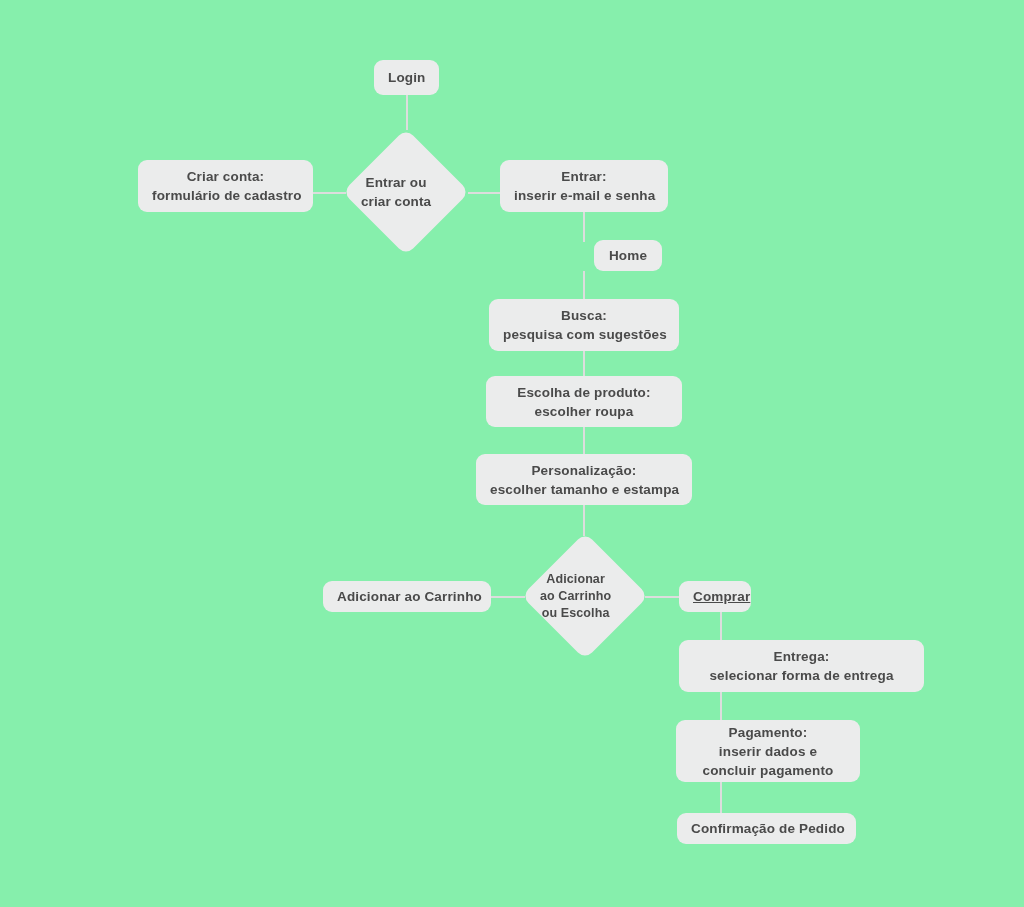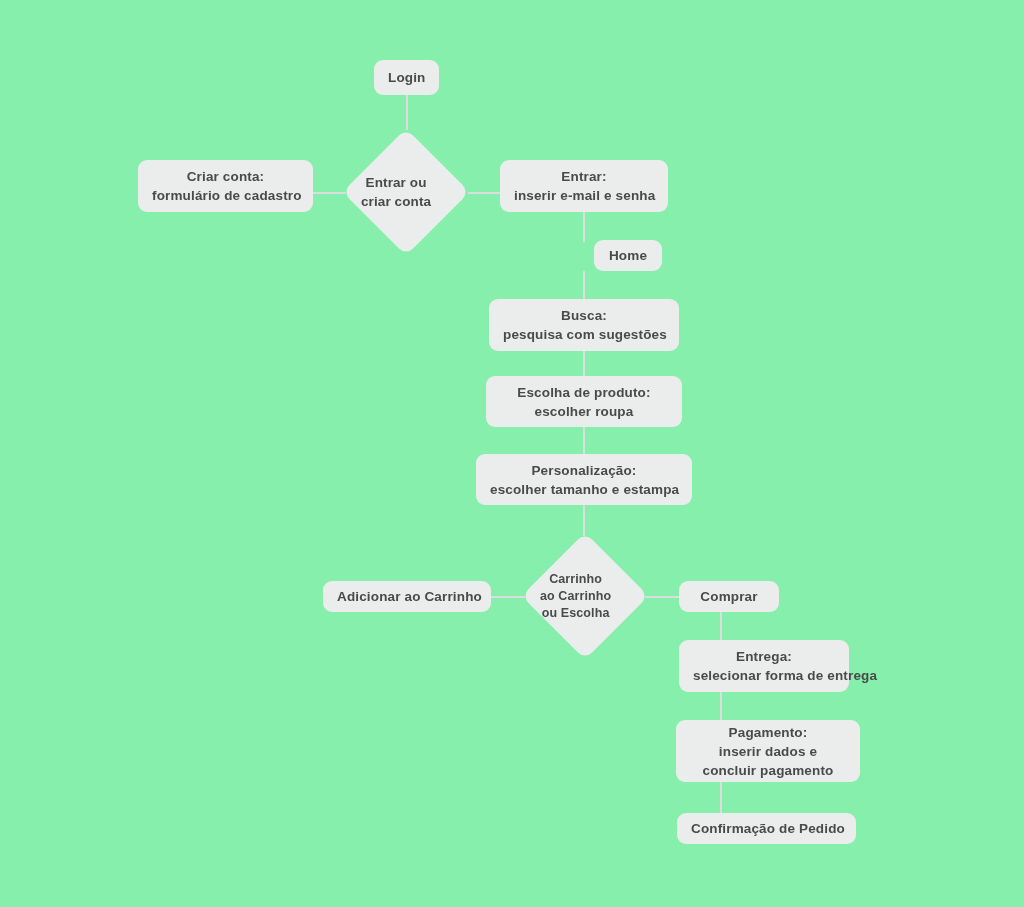--- a/index.html
+++ b/index.html
@@ -159,39 +159,39 @@
   <div class="node" style="left:476px; top:454px; width:216px; height:51px;">
     <span class="lines">
       <span class="ln">Personalização:</span>
       <span class="ln">escolher tamanho e estampa</span>
     </span>
   </div>
 
   <div class="diamond" style="left:540px; top:551px; width:90px; height:90px;">
     <span class="shape"></span>
     <span class="dlabel">
-      <span class="ln">Carrinho</span>
+      <span class="ln">Adicionar</span>
       <span class="ln">ao Carrinho</span>
       <span class="ln">ou Escolha</span>
     </span>
   </div>
 
   <div class="node" style="left:323px; top:581px; width:168px; height:31px;">
     <span class="lines">
       <span class="ln">Adicionar ao Carrinho</span>
     </span>
   </div>
 
-  <div class="node" style="left:679px; top:581px; width:100px; height:31px;">
+  <div class="node" style="left:679px; top:581px; width:72px; height:31px;text-decoration:underline;">
     <span class="lines">
       <span class="ln">Comprar</span>
     </span>
   </div>
 
-  <div class="node" style="left:679px; top:640px; width:170px; height:52px;">
+  <div class="node" style="left:679px; top:640px; width:245px; height:52px;">
     <span class="lines">
       <span class="ln">Entrega:</span>
       <span class="ln">selecionar forma de entrega</span>
     </span>
   </div>
 
   <div class="node" style="left:676px; top:720px; width:184px; height:62px;">
     <span class="lines">
       <span class="ln">Pagamento:</span>
       <span class="ln">inserir dados e</span>

